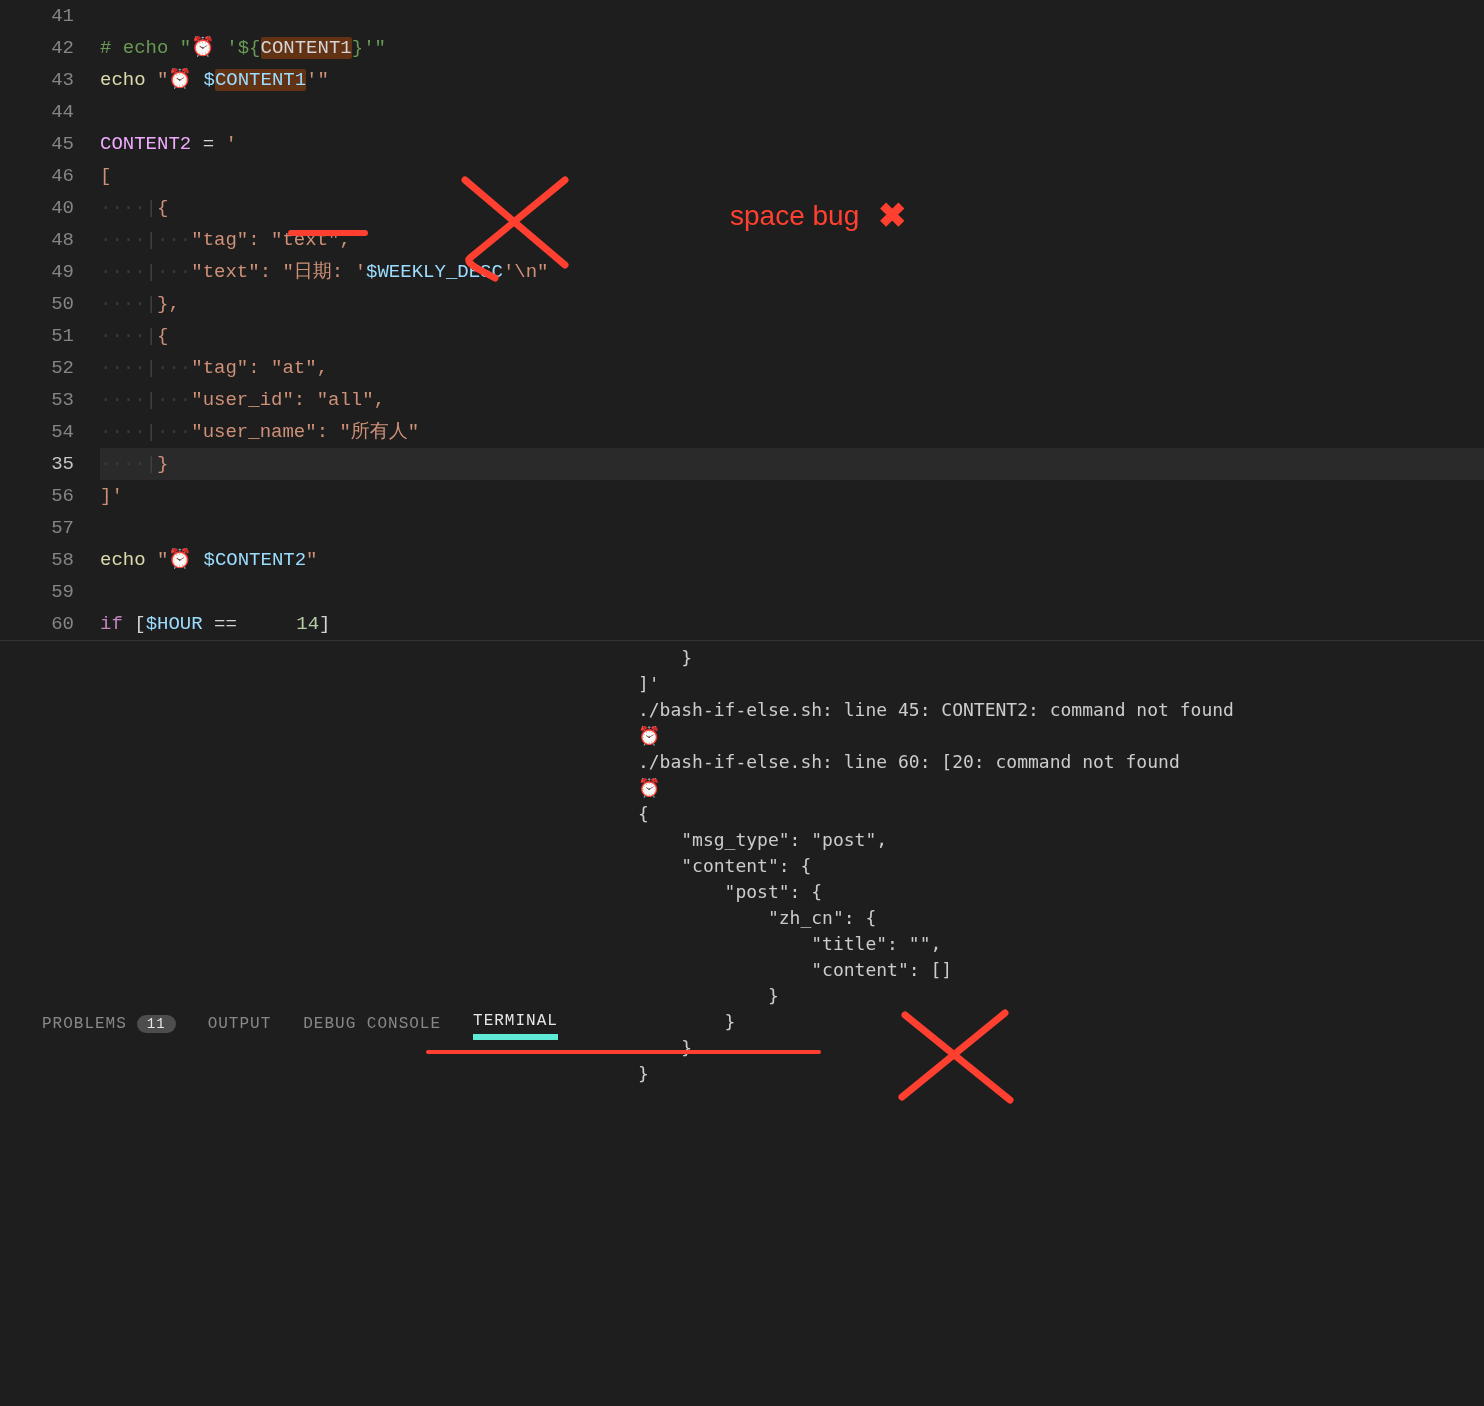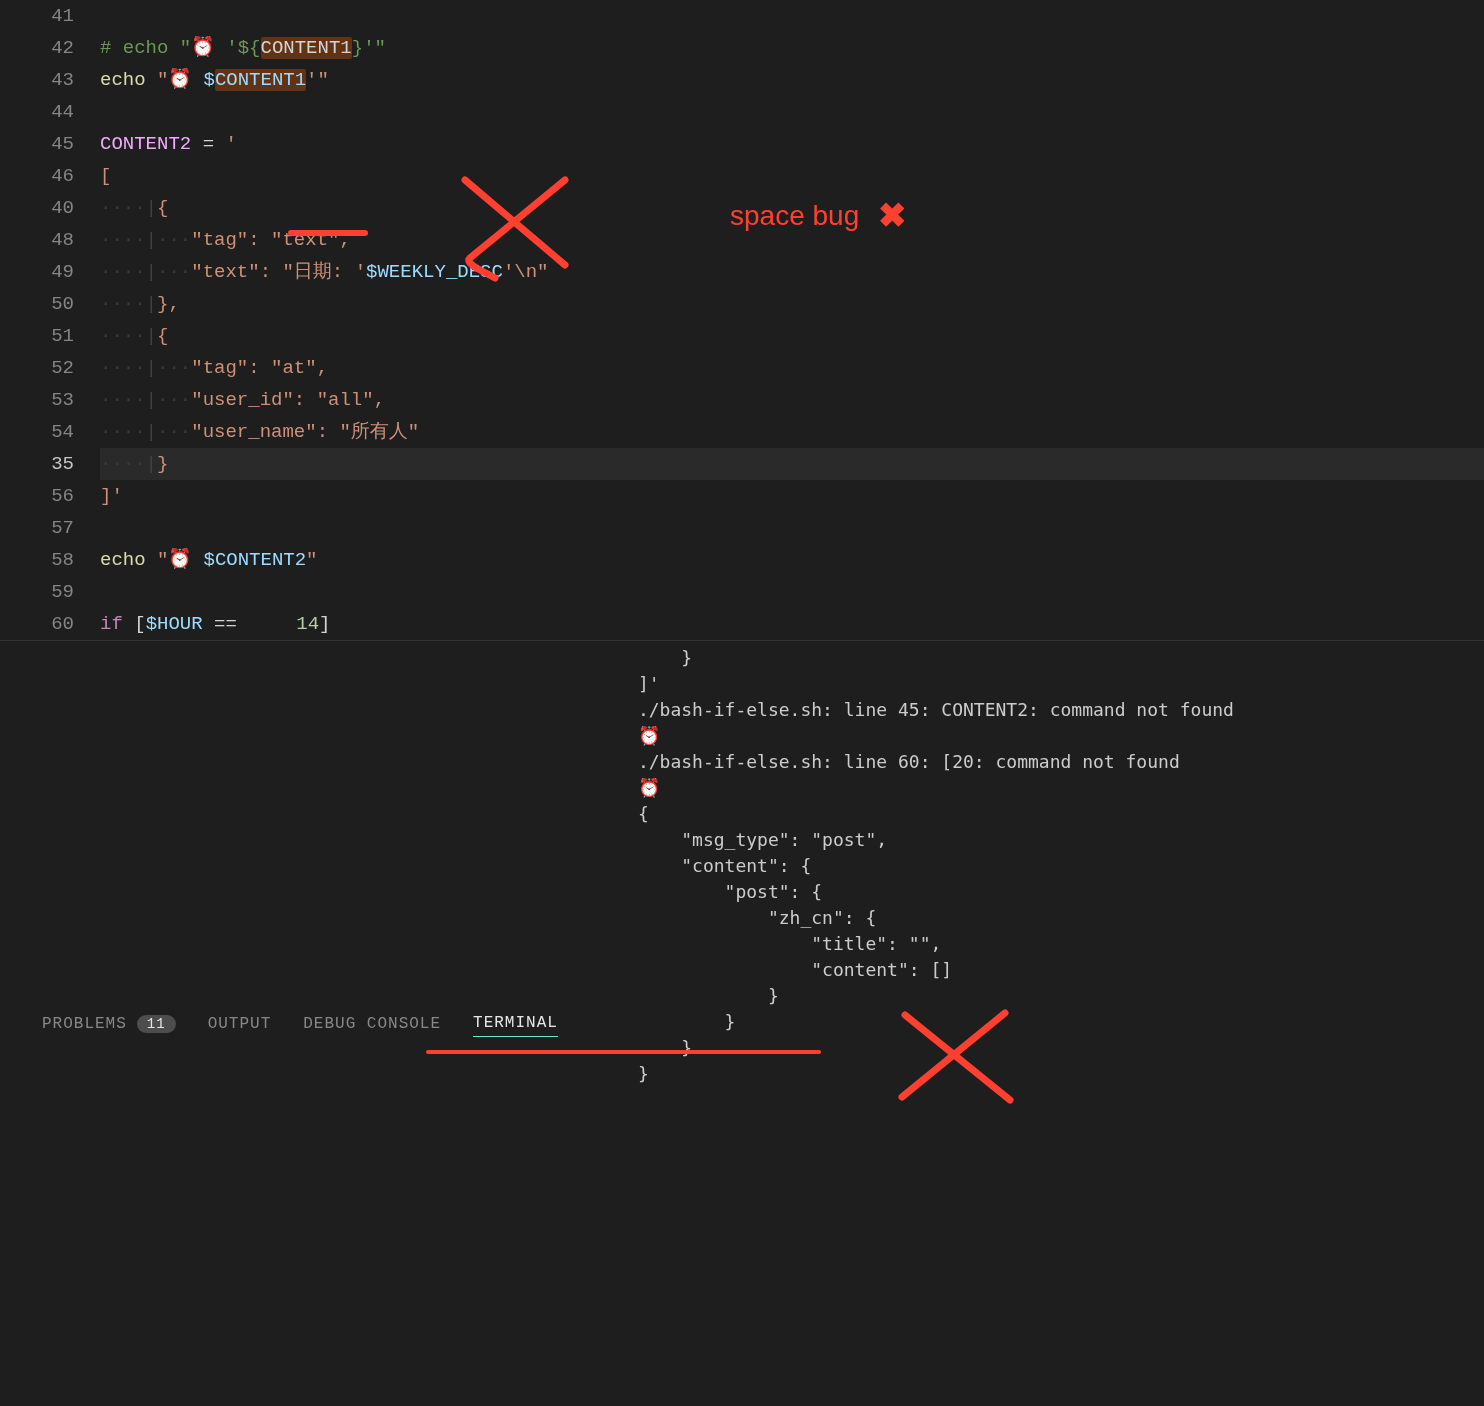--- a/index.html
+++ b/index.html
@@ -69,21 +69,21 @@
   .tabs {
     display: flex;
     align-items: center;
     gap: 32px;
     padding: 12px 42px;
     font-size: 16px;
     letter-spacing: 1px;
     color: #888;
   }
   .tab { display:flex; align-items:center; gap:10px; cursor:pointer; }
-  .tab.active { color: #e7e7e7; border-bottom: 1px solid #5eead4; padding-bottom: 4px; margin-bottom:-4px;}
+  .tab.active { color: #e7e7e7; border-bottom: 6px solid #5eead4; padding-bottom: 4px; margin-bottom:-4px;}
   .badge {
     background: #4d4d4d; color: #e7e7e7;
     border-radius: 12px; padding: 1px 10px; font-size: 14px;
   }
 
   .terminal {
     flex: 1;
     padding: 4px 38px;
     font-size: 18px;
     line-height: 26px;

